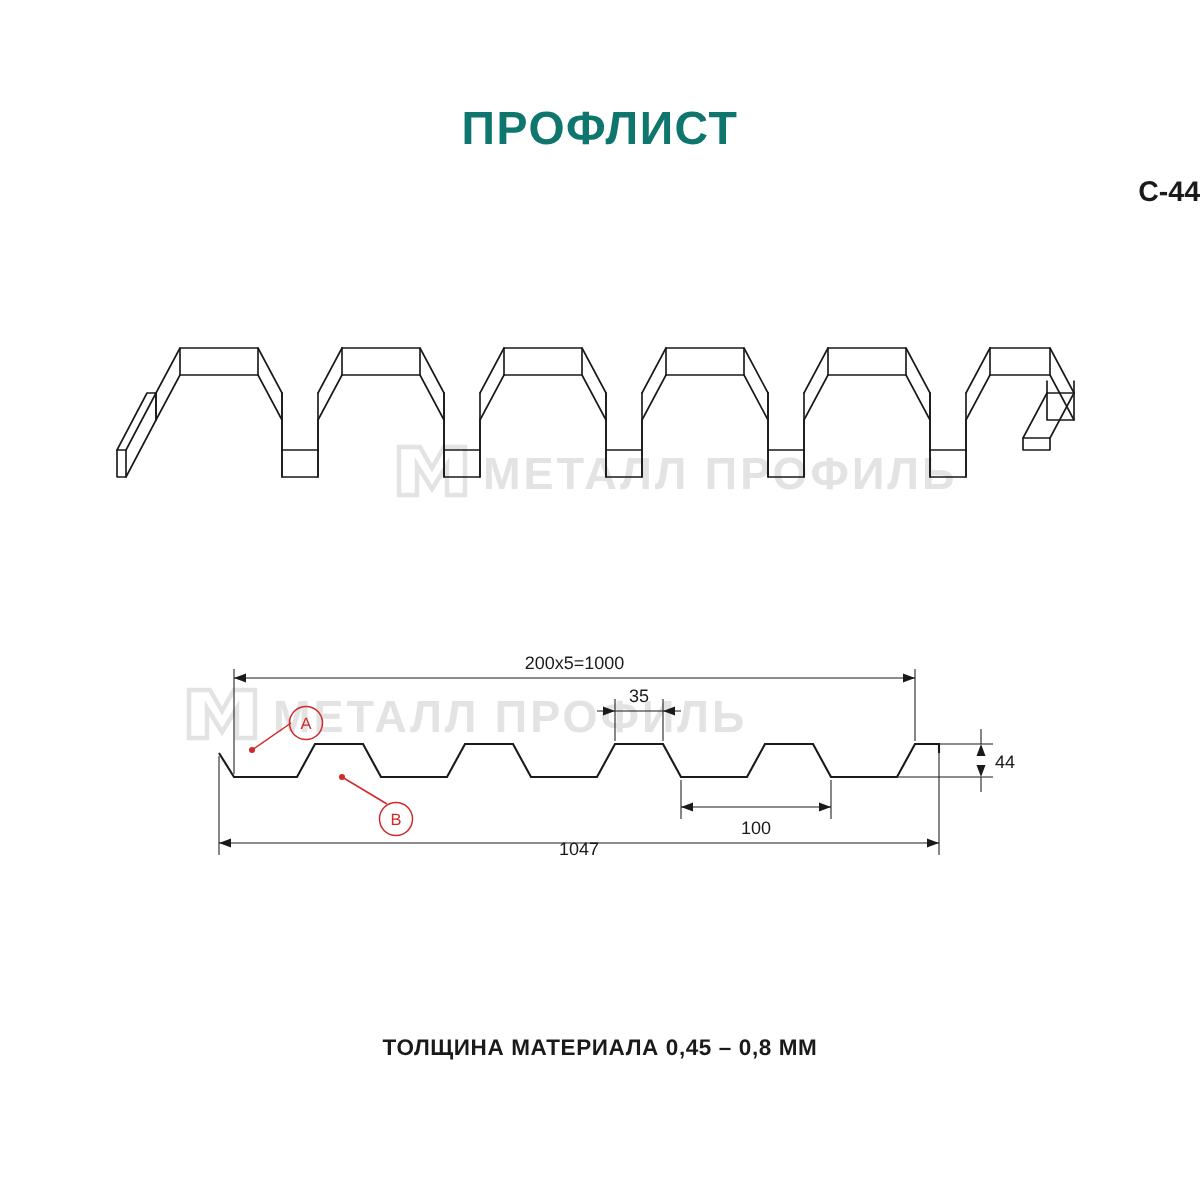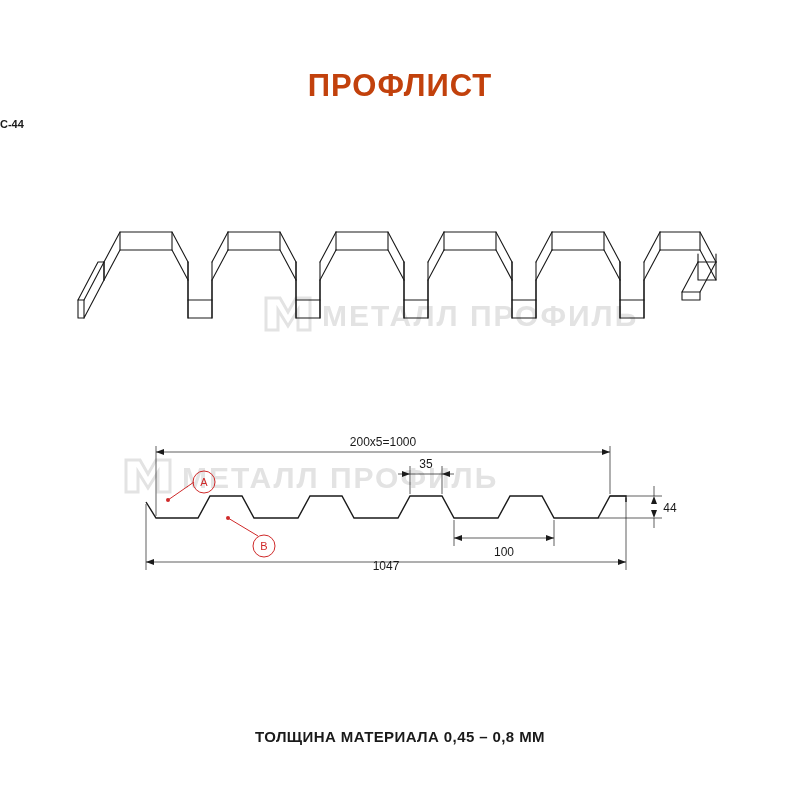--- a/index.html
+++ b/index.html
@@ -21,35 +21,35 @@
   }
   .title {
     position: absolute;
     top: 68px;
     left: 0;
     width: 800px;
     text-align: center;
     font-size: 31px;
     font-weight: bold;
     letter-spacing: 1px;
-    color: #c2410c;
+    color: #0f766e;
   }
   .subtitle {
     position: absolute;
     top: 118px;
     left: 0;
     width: 800px;
-    text-align: left;
-    font-size: 11px;
+    text-align: right;
+    font-size: 19px;
     font-weight: bold;
     color: #1a1a1a;
   }
   .footer-note {
     position: absolute;
-    top: 728px;
+    top: 690px;
     left: 0;
     width: 800px;
     text-align: center;
     font-size: 15px;
     font-weight: bold;
     letter-spacing: 0.4px;
     color: #1a1a1a;
   }
   svg { display: block; }
   .iso-wrap {

